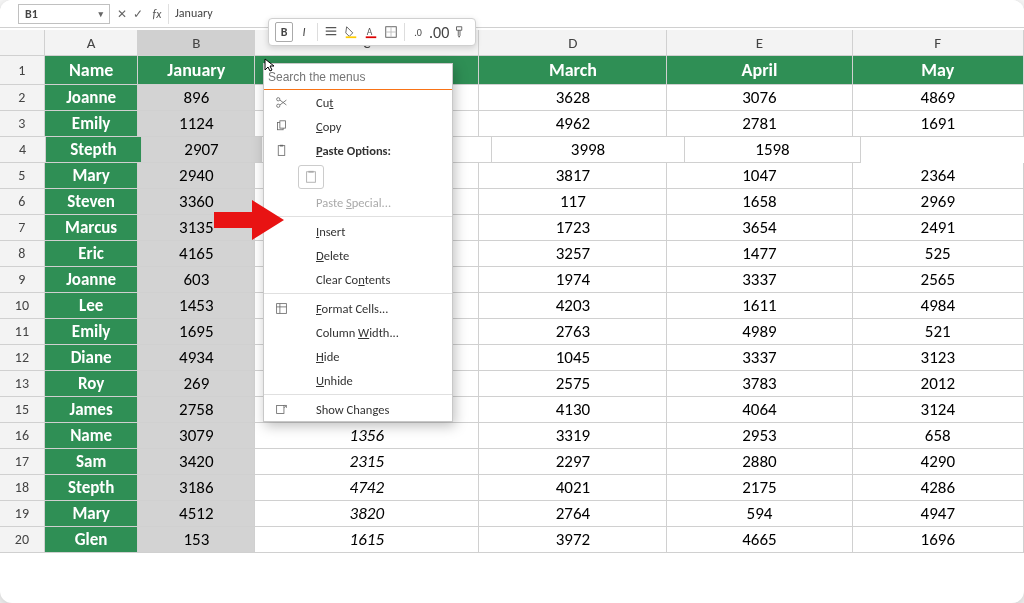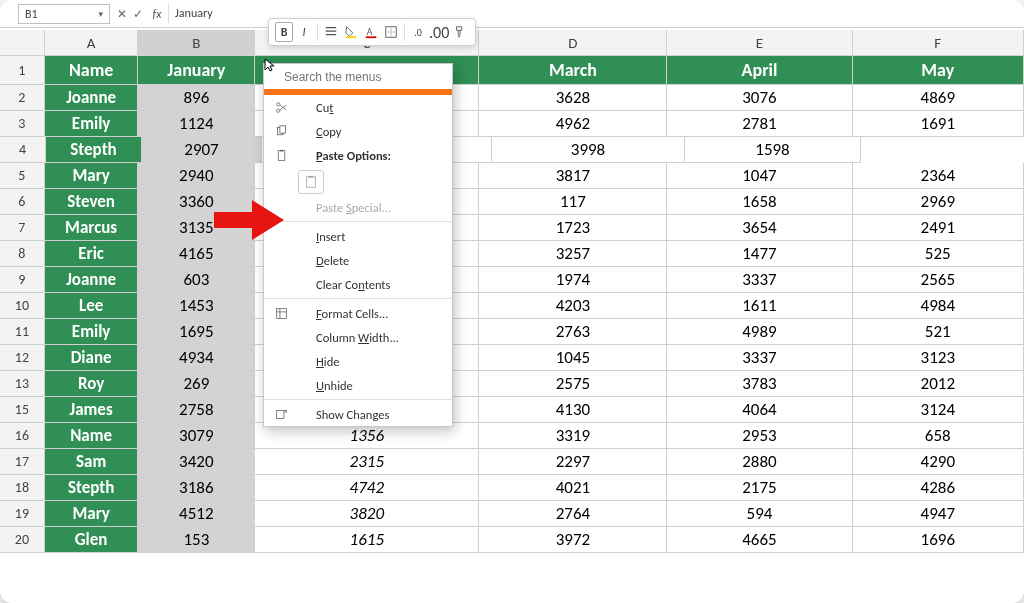--- a/index.html
+++ b/index.html
@@ -26,20 +26,21 @@
   .namebox {
     width: 92px;
     border: 1px solid #c0c0c0;
     height: 20px;
     margin: 3px 4px 3px 18px;
     padding: 1px 6px;
     background: #fff;
     display: flex;
     align-items: center;
     justify-content: space-between;
+    font-weight: bold;
   }
   .namebox .dd { font-size: 9px; color: #666; }
   .fx-btn { width: 16px; text-align: center; color: #666; }
   .fx-label { width: 22px; font-style: italic; font-size: 12px; text-align: center; color: #555;}
   .formula { flex: 1; padding: 2px 6px; border-left: 1px solid #e0e0e0; height: 20px; }
   
   .minitoolbar {
     position: absolute;
     top: 18px; left: 268px;
     background: #fff;
@@ -111,22 +112,22 @@
     top:63px; left:263px;
     width:190px;
     background:#fff;
     border:1px solid #c8c8c8;
     box-shadow: 2px 4px 12px rgba(0,0,0,0.25);
     z-index:30;
     font-size:12.5px;
     color:#333;
   }
   .ctxmenu .search {
-    border-bottom:6px solid #f97316;
-    padding:5px 20px;
+    border-bottom:1px solid #f97316;
+    padding:5px 4px;
     text-decoration:underline;
   }
   .ctxmenu .search input{
     border:none; outline:none; font-size:12px; width:100%; color:#888;
   }
   .ctxmenu .mi {
     display:flex; align-items:center; gap:26px;
     padding:4px 10px 4px 8px;
     cursor:pointer;
     height:24px;

